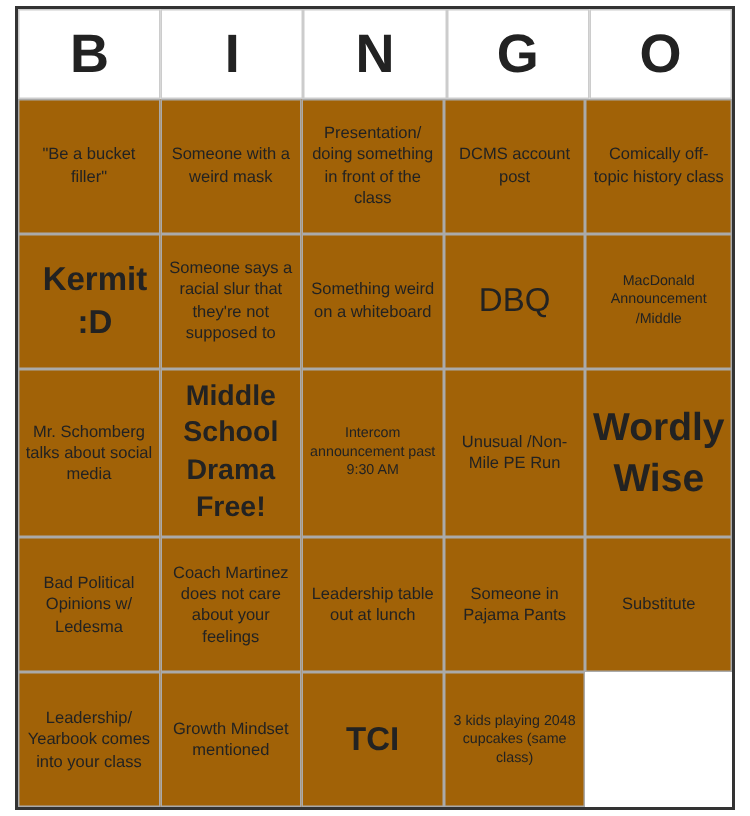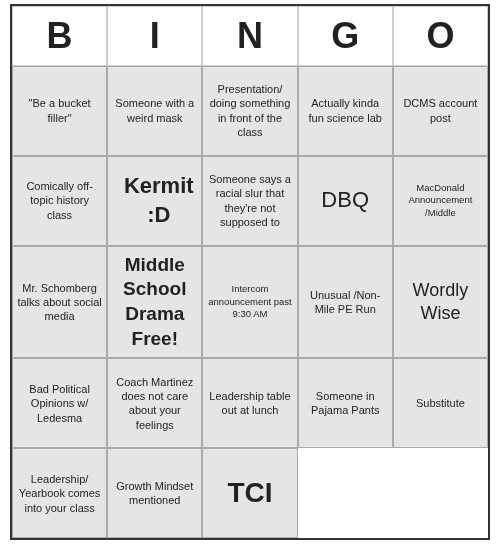--- a/index.html
+++ b/index.html
@@ -40,54 +40,55 @@
     }
     .bingo-cell {
       border: 1px solid #aaa;
       padding: 6px 4px;
       text-align: center;
       font-size: 11px;
       min-height: 90px;
       display: flex;
       align-items: center;
       justify-content: center;
-      background: #e5e5e5;
+      background: #a16207;
       line-height: 1.3;
       color: #222;
     }
   </style>
 </head>
 <body>
 
 <div class="bingo-card">
   <div class="bingo-header">
     <div class="bingo-header-cell">B</div>
     <div class="bingo-header-cell">I</div>
     <div class="bingo-header-cell">N</div>
     <div class="bingo-header-cell">G</div>
     <div class="bingo-header-cell">O</div>
   </div>
   <div class="bingo-grid" id="bingo-grid">
   <div class="bingo-cell">"Be a bucket filler"</div>
       <div class="bingo-cell">Someone with a weird mask</div>
       <div class="bingo-cell">Presentation/ doing something in front of the class</div>
-      <div class="bingo-cell">Actually kinda fun science lab</div>
       <div class="bingo-cell">DCMS account post</div>
       <div class="bingo-cell">Comically off-topic history class</div>
       <div class="bingo-cell" style="font-size: 22px; font-weight: bold; padding-left: 12px;">Kermit :D</div>
       <div class="bingo-cell">Someone says a racial slur that they're not supposed to</div>
+      <div class="bingo-cell">Something weird on a whiteboard</div>
       <div class="bingo-cell" style="font-size: 22px; font-weight: normal;">DBQ</div>
       <div class="bingo-cell" style="font-size: 9.5px;">MacDonald Announcement /Middle</div>
       <div class="bingo-cell">Mr. Schomberg talks about social media</div>
       <div class="bingo-cell" style="font-size: 19px; font-weight: bold;">Middle School Drama Free!</div>
       <div class="bingo-cell" style="font-size: 9.5px;">Intercom announcement past 9:30 AM</div>
       <div class="bingo-cell">Unusual /Non-Mile PE Run</div>
-      <div class="bingo-cell" style="font-size: 18px; font-weight: normal;">Wordly Wise</div>
+      <div class="bingo-cell" style="font-size: 26px; font-weight: bold;">Wordly Wise</div>
       <div class="bingo-cell">Bad Political Opinions w/ Ledesma</div>
       <div class="bingo-cell">Coach Martinez does not care about your feelings</div>
       <div class="bingo-cell">Leadership table out at lunch</div>
       <div class="bingo-cell">Someone in Pajama Pants</div>
       <div class="bingo-cell">Substitute</div>
       <div class="bingo-cell">Leadership/ Yearbook comes into your class</div>
       <div class="bingo-cell">Growth Mindset mentioned</div>
-      <div class="bingo-cell" style="font-size: 28px; font-weight: bold; text-align: center;">TCI</div>
+      <div class="bingo-cell" style="font-size: 22px; font-weight: bold; text-align: center;">TCI</div>
+      <div class="bingo-cell" style="font-size: 9.5px;">3 kids playing 2048 cupcakes (same class)</div>
     </div>
 </div>
 
 </body></html>

